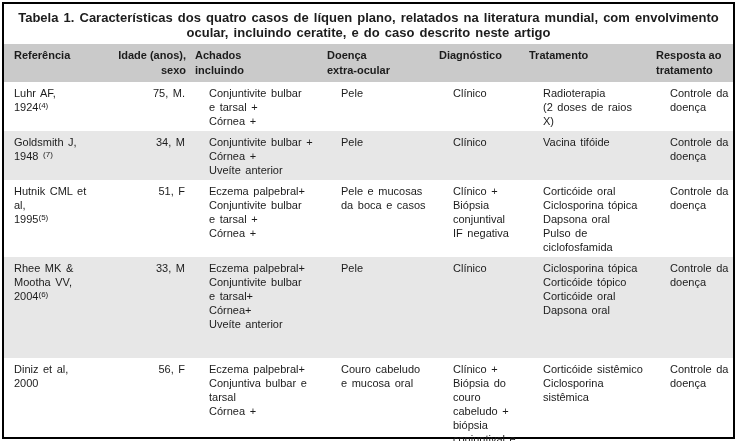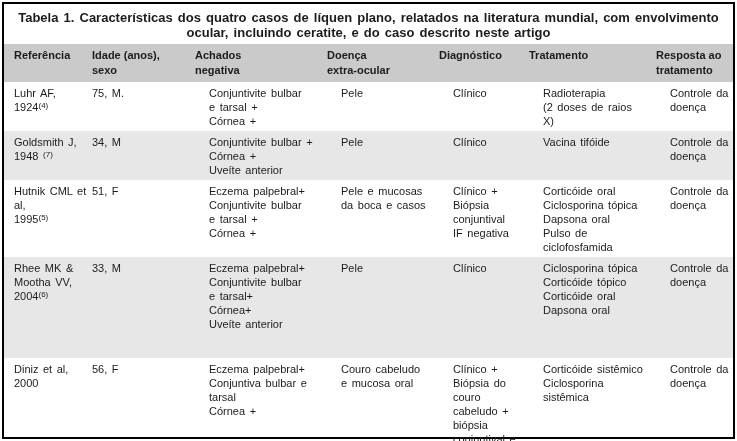--- a/index.html
+++ b/index.html
@@ -37,21 +37,21 @@
   }
   col.c1{width:86px;}  col.c2{width:98px;}  col.c3{width:132px;}
   col.c4{width:112px;} col.c5{width:90px;}  col.c6{width:127px;}
   col.c7{width:84px;}
   thead tr{background:var(--header_bg);}
   th{
     font-weight:bold;text-align:left;vertical-align:top;
     padding:4px 2px 4px 7px;white-space:pre-line;line-height:15px;
     font-size:11px;
   }
-  th.center, td.center{text-align:left;padding-left:2px;}
+  th.center, td.center{text-align:right;padding-left:2px;}
   td{
     vertical-align:top;text-align:left;
     padding:4px 3px 3px 21px;
     white-space:pre-line;word-spacing:1.5px;
   }
   td.first, th.first{padding-left:10px;}
   tr.alt{background:var(--row_alt_bg);border-radius:10px;}
   tr.r1{height:47px;} tr.r2{height:48px;} tr.r3{height:71px;}
   tr.r4{height:101px;} tr.r5{height:97px;}
   .sup{font-size:8px;position:relative;top:-3.5px;letter-spacing:0;}
@@ -73,21 +73,21 @@
         <col class="c5">
           <col class="c6">
           <col class="c7">
       </colgroup>
       <thead>
         <tr>
           <th class="first">Referência</th>
           <th class="center">Idade (anos),
 sexo</th>
           <th>Achados
-negativa</th>
+incluindo</th>
           <th>Doença
 extra-ocular</th>
           <th>Diagnóstico</th>
           <th>Tratamento</th>
           <th>Resposta ao
 tratamento</th>
         </tr>
       </thead>
       <tbody>
         <tr class="r1">

